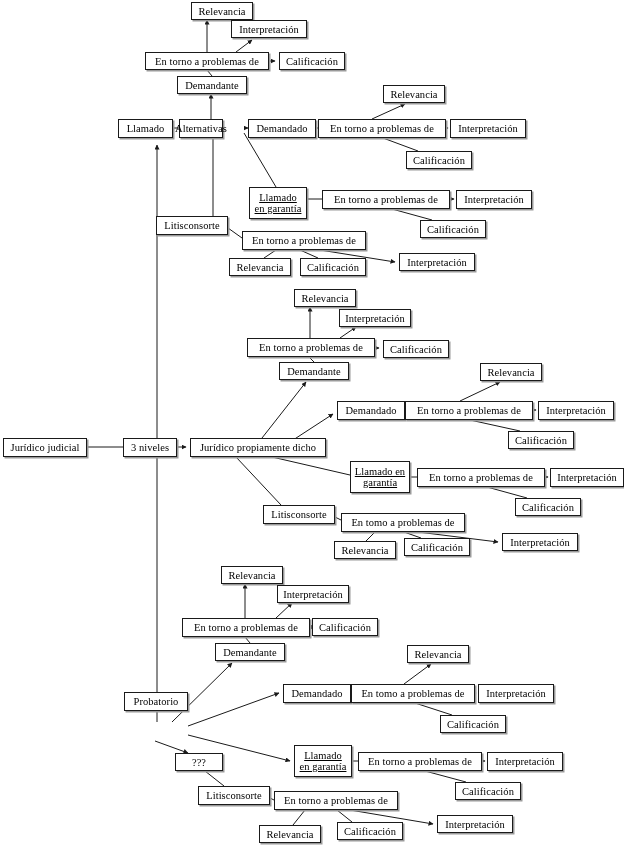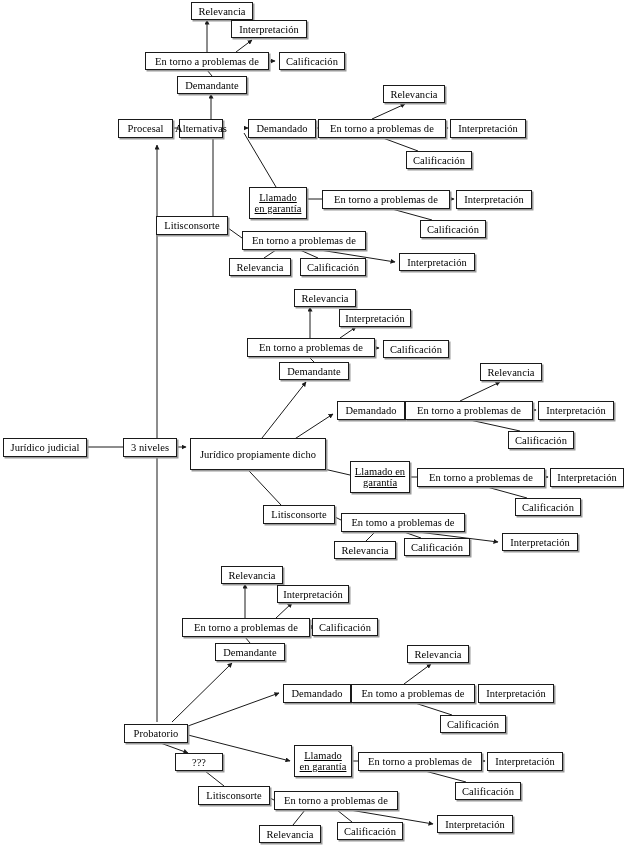--- a/index.html
+++ b/index.html
@@ -117,62 +117,62 @@
       <line x1="305" y1="810" x2="293" y2="825"></line>
       <line x1="337" y1="810" x2="352" y2="822"></line>
       <line x1="350" y1="810" x2="433" y2="824" marker-end="url(#ah)"></line>
 
     </g>
   </svg>
 
   <div id="nodes">
       <div class="nodebox" style="left: 3px; top: 438px; width: 84px; height: 19px;">Jurídico judicial</div>
       <div class="nodebox" style="left: 123px; top: 438px; width: 54px; height: 19px; text-align: right;">3 niveles</div>
-      <div class="nodebox" style="left: 118px; top: 119px; width: 55px; height: 19px;">Procesal</div>
+      <div class="nodebox" style="left: 118px; top: 119px; width: 55px; height: 19px;">Llamado</div>
       <div class="nodebox" style="left: 179px; top: 119px; width: 44px; height: 19px;">Alternativas</div>
       <div class="nodebox" style="left: 177px; top: 76px; width: 70px; height: 18px;">Demandante</div>
       <div class="nodebox" style="left: 145px; top: 52px; width: 124px; height: 18px;">En torno a problemas de</div>
       <div class="nodebox" style="left: 191px; top: 2px; width: 62px; height: 18px;">Relevancia</div>
       <div class="nodebox" style="left: 231px; top: 20px; width: 76px; height: 18px;">Interpretación</div>
       <div class="nodebox" style="left: 279px; top: 52px; width: 66px; height: 18px;">Calificación</div>
       <div class="nodebox" style="left: 248px; top: 119px; width: 68px; height: 19px;">Demandado</div>
       <div class="nodebox" style="left: 318px; top: 119px; width: 128px; height: 19px;">En torno a problemas de</div>
       <div class="nodebox" style="left: 383px; top: 85px; width: 62px; height: 18px;">Relevancia</div>
       <div class="nodebox" style="left: 450px; top: 119px; width: 76px; height: 19px;">Interpretación</div>
       <div class="nodebox" style="left: 406px; top: 151px; width: 66px; height: 18px;">Calificación</div>
       <div class="nodebox two-line" style="left: 249px; top: 187px; width: 58px; height: 32px;">Llamado en garantía</div>
       <div class="nodebox" style="left: 322px; top: 190px; width: 128px; height: 19px;">En torno a problemas de</div>
       <div class="nodebox" style="left: 456px; top: 190px; width: 76px; height: 19px;">Interpretación</div>
       <div class="nodebox" style="left: 420px; top: 220px; width: 66px; height: 18px;">Calificación</div>
       <div class="nodebox" style="left: 156px; top: 216px; width: 72px; height: 19px;">Litisconsorte</div>
       <div class="nodebox" style="left: 242px; top: 231px; width: 124px; height: 19px;">En torno a problemas de</div>
       <div class="nodebox" style="left: 229px; top: 258px; width: 62px; height: 18px;">Relevancia</div>
       <div class="nodebox" style="left: 300px; top: 258px; width: 66px; height: 18px;">Calificación</div>
       <div class="nodebox" style="left: 399px; top: 253px; width: 76px; height: 18px;">Interpretación</div>
-      <div class="nodebox" style="left: 190px; top: 438px; width: 136px; height: 32px;">Jurídico propiamente dicho</div>
+      <div class="nodebox" style="left: 190px; top: 438px; width: 136px; height: 19px;">Jurídico propiamente dicho</div>
       <div class="nodebox" style="left: 279px; top: 362px; width: 70px; height: 18px;">Demandante</div>
       <div class="nodebox" style="left: 247px; top: 338px; width: 128px; height: 19px;">En torno a problemas de</div>
       <div class="nodebox" style="left: 294px; top: 289px; width: 62px; height: 18px;">Relevancia</div>
       <div class="nodebox" style="left: 339px; top: 309px; width: 72px; height: 18px;">Interpretación</div>
       <div class="nodebox" style="left: 383px; top: 340px; width: 66px; height: 18px;">Calificación</div>
       <div class="nodebox" style="left: 337px; top: 401px; width: 68px; height: 19px;">Demandado</div>
       <div class="nodebox" style="left: 405px; top: 401px; width: 128px; height: 19px;">En torno a problemas de</div>
       <div class="nodebox" style="left: 480px; top: 363px; width: 62px; height: 18px;">Relevancia</div>
       <div class="nodebox" style="left: 538px; top: 401px; width: 76px; height: 19px;">Interpretación</div>
       <div class="nodebox" style="left: 508px; top: 431px; width: 66px; height: 18px;">Calificación</div>
       <div class="nodebox two-line" style="left: 350px; top: 461px; width: 60px; height: 32px;">Llamado en garantía</div>
       <div class="nodebox" style="left: 417px; top: 468px; width: 128px; height: 19px;">En torno a problemas de</div>
       <div class="nodebox" style="left: 550px; top: 468px; width: 74px; height: 19px;">Interpretación</div>
       <div class="nodebox" style="left: 515px; top: 498px; width: 66px; height: 18px;">Calificación</div>
       <div class="nodebox" style="left: 263px; top: 505px; width: 72px; height: 19px;">Litisconsorte</div>
       <div class="nodebox" style="left: 341px; top: 513px; width: 124px; height: 19px;">En tomo a problemas de</div>
       <div class="nodebox" style="left: 334px; top: 541px; width: 62px; height: 18px;">Relevancia</div>
       <div class="nodebox" style="left: 404px; top: 538px; width: 66px; height: 18px;">Calificación</div>
       <div class="nodebox" style="left: 502px; top: 533px; width: 76px; height: 18px;">Interpretación</div>
-      <div class="nodebox" style="left: 124px; top: 724px; width: 64px; height: 19px;">Probatorio</div>
+      <div class="nodebox" style="left: 124px; top: 692px; width: 64px; height: 19px;">Probatorio</div>
       <div class="nodebox" style="left: 215px; top: 643px; width: 70px; height: 18px;">Demandante</div>
       <div class="nodebox" style="left: 182px; top: 618px; width: 128px; height: 19px;">En torno a problemas de</div>
       <div class="nodebox" style="left: 221px; top: 566px; width: 62px; height: 18px;">Relevancia</div>
       <div class="nodebox" style="left: 277px; top: 585px; width: 72px; height: 18px;">Interpretación</div>
       <div class="nodebox" style="left: 312px; top: 618px; width: 66px; height: 18px;">Calificación</div>
       <div class="nodebox" style="left: 283px; top: 684px; width: 68px; height: 19px;">Demandado</div>
       <div class="nodebox" style="left: 351px; top: 684px; width: 124px; height: 19px;">En tomo a problemas de</div>
       <div class="nodebox" style="left: 407px; top: 645px; width: 62px; height: 18px;">Relevancia</div>
       <div class="nodebox" style="left: 478px; top: 684px; width: 76px; height: 19px;">Interpretación</div>
       <div class="nodebox" style="left: 440px; top: 715px; width: 66px; height: 18px;">Calificación</div>

